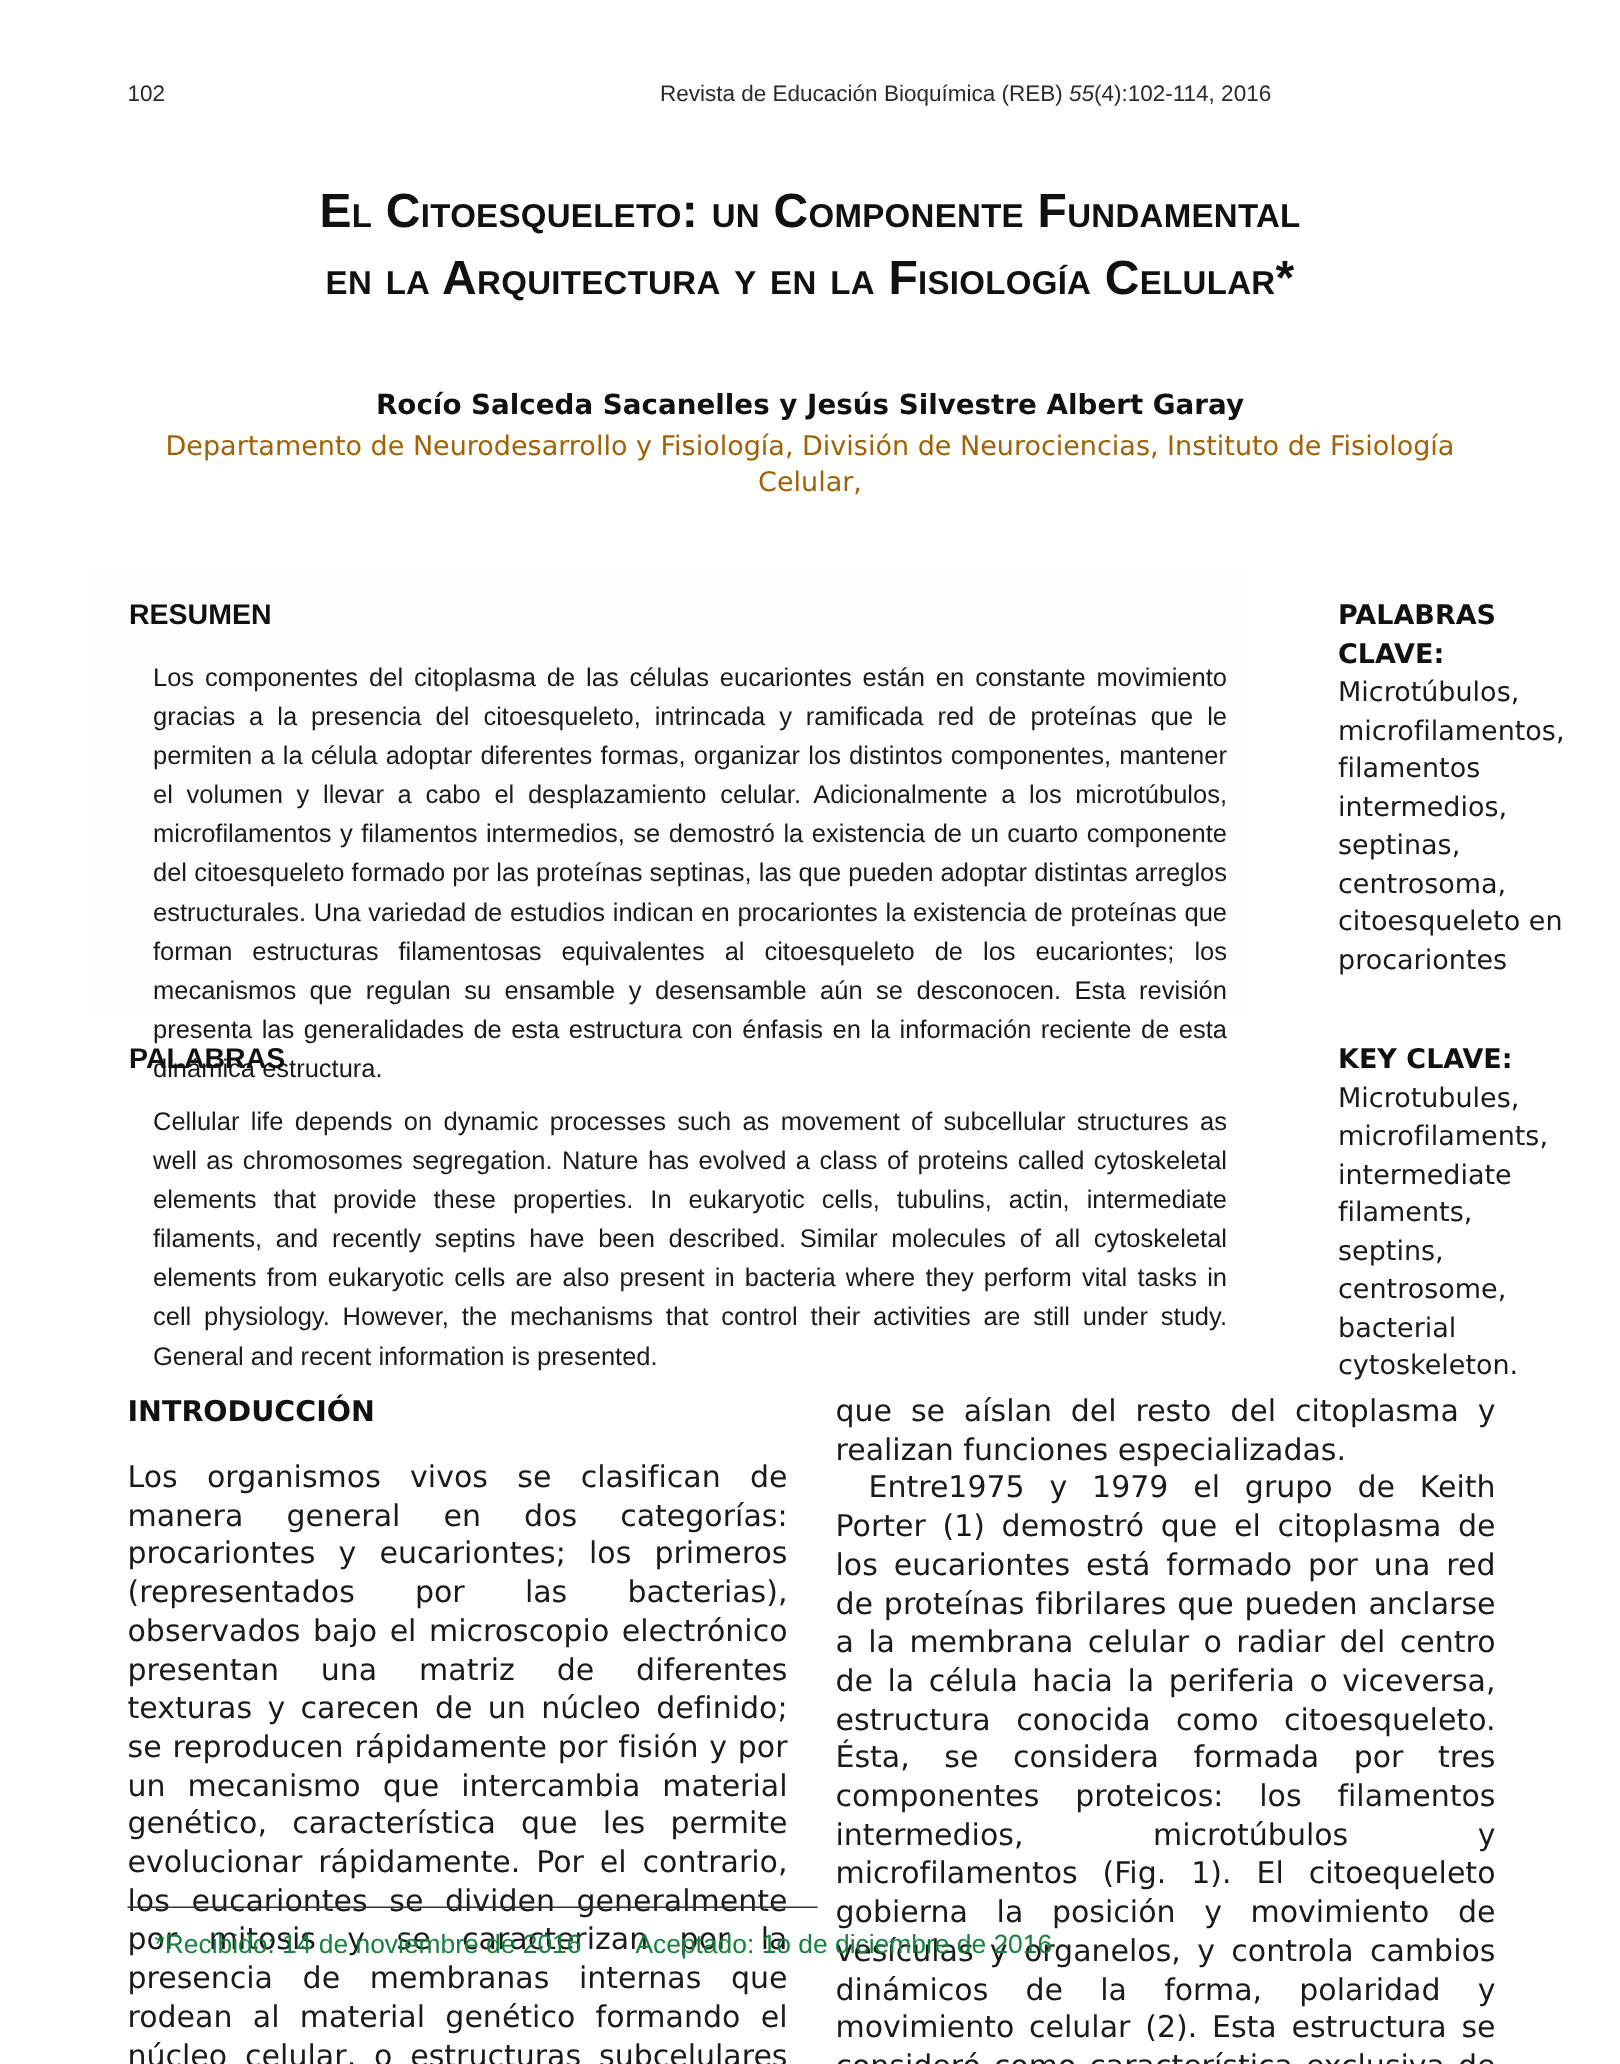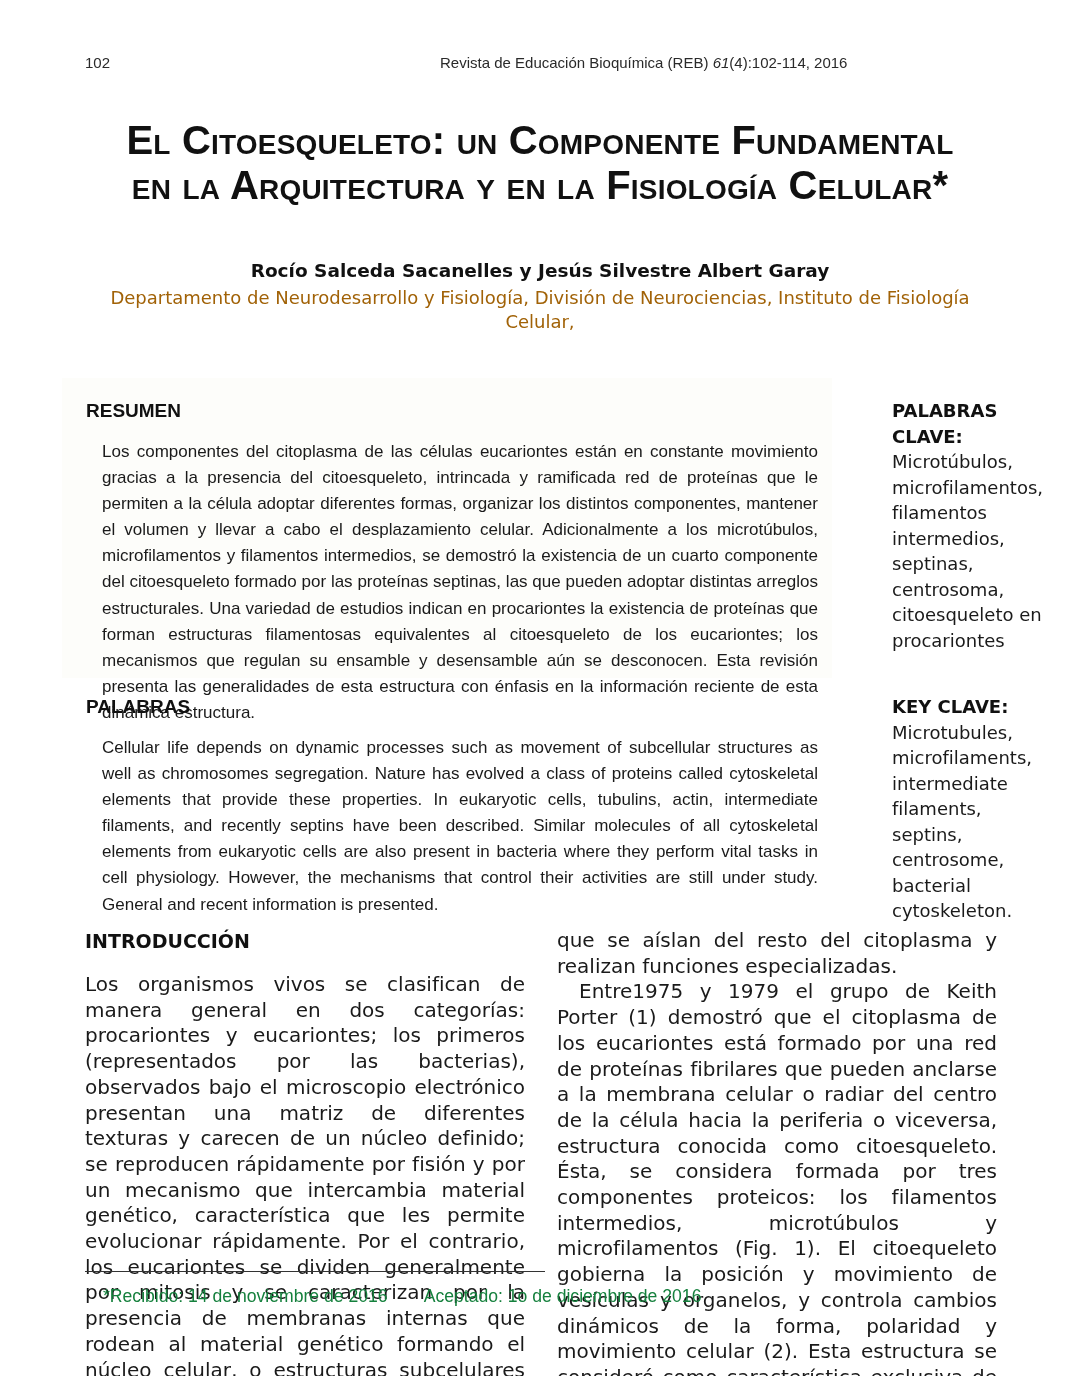--- a/index.html
+++ b/index.html
@@ -54,21 +54,21 @@
     position: absolute;
     left: 75px;
     top: 118px;
     width: 930px;
     text-align: center;
   }
   .title-line {
     font-family: "Liberation Sans", sans-serif;
     font-weight: bold;
     font-variant: small-caps;
-    font-size: 40px;
+    font-size: 32px;
     line-height: 45px;
     letter-spacing: 0.2px;
     color: #111111;
     white-space: nowrap;
   }
 
   
   .authors {
     position: absolute;
     left: 75px;
@@ -208,21 +208,21 @@
   }
   .footnote .accepted { margin-left: 36px; }
 </style>
 </head>
 <body>
 
 <div class="page">
 
   <div class="runhead">
     <span class="folio">102</span>
-    <span class="cite"><span>Revista de Educación Bioquímica (REB) </span><span class="vol">61</span><span>(4):102-114,  2016</span></span>
+    <span class="cite"><span>Revista de Educación Bioquímica (REB) </span><span class="vol">55</span><span>(4):102-114,  2016</span></span>
   </div>
 
   <div class="title-block">
     <div class="title-line">El Citoesqueleto: un Componente Fundamental</div>
     <div class="title-line">en la Arquitectura y en la Fisiología Celular*</div>
   </div>
 
   <div class="authors">Rocío Salceda Sacanelles y Jesús Silvestre Albert Garay</div>
   <div class="affil">
     <div>Departamento de Neurodesarrollo y Fisiología, División de Neurociencias, Instituto de Fisiología Celular,</div>

